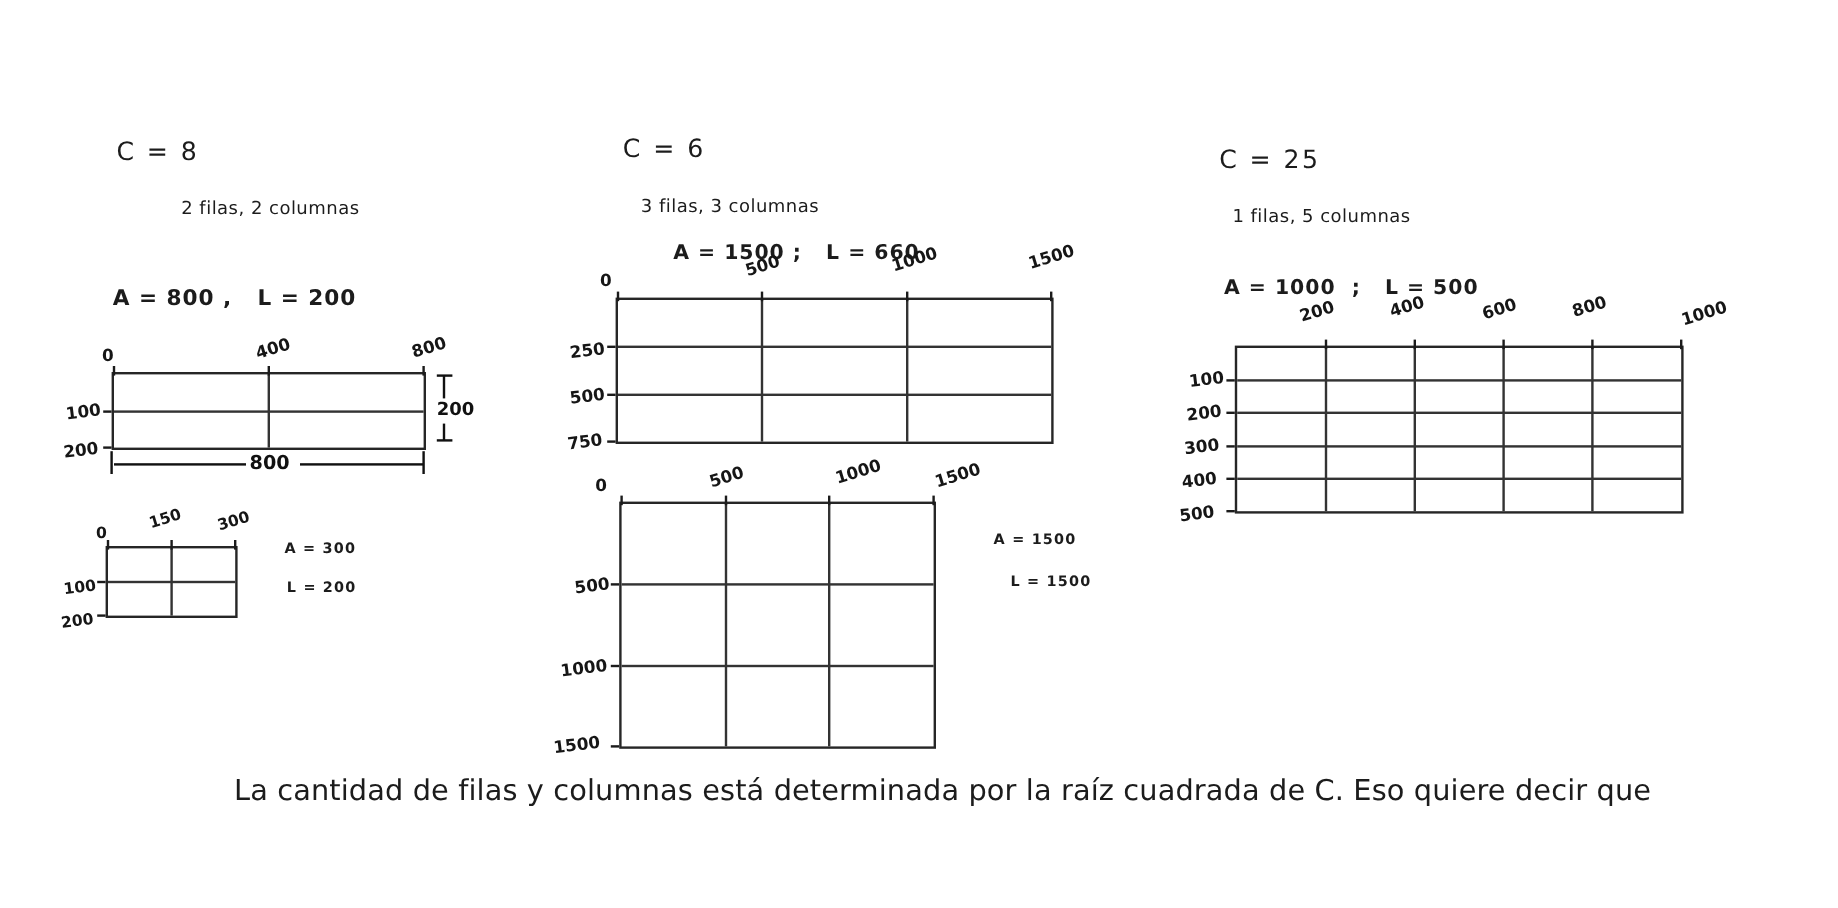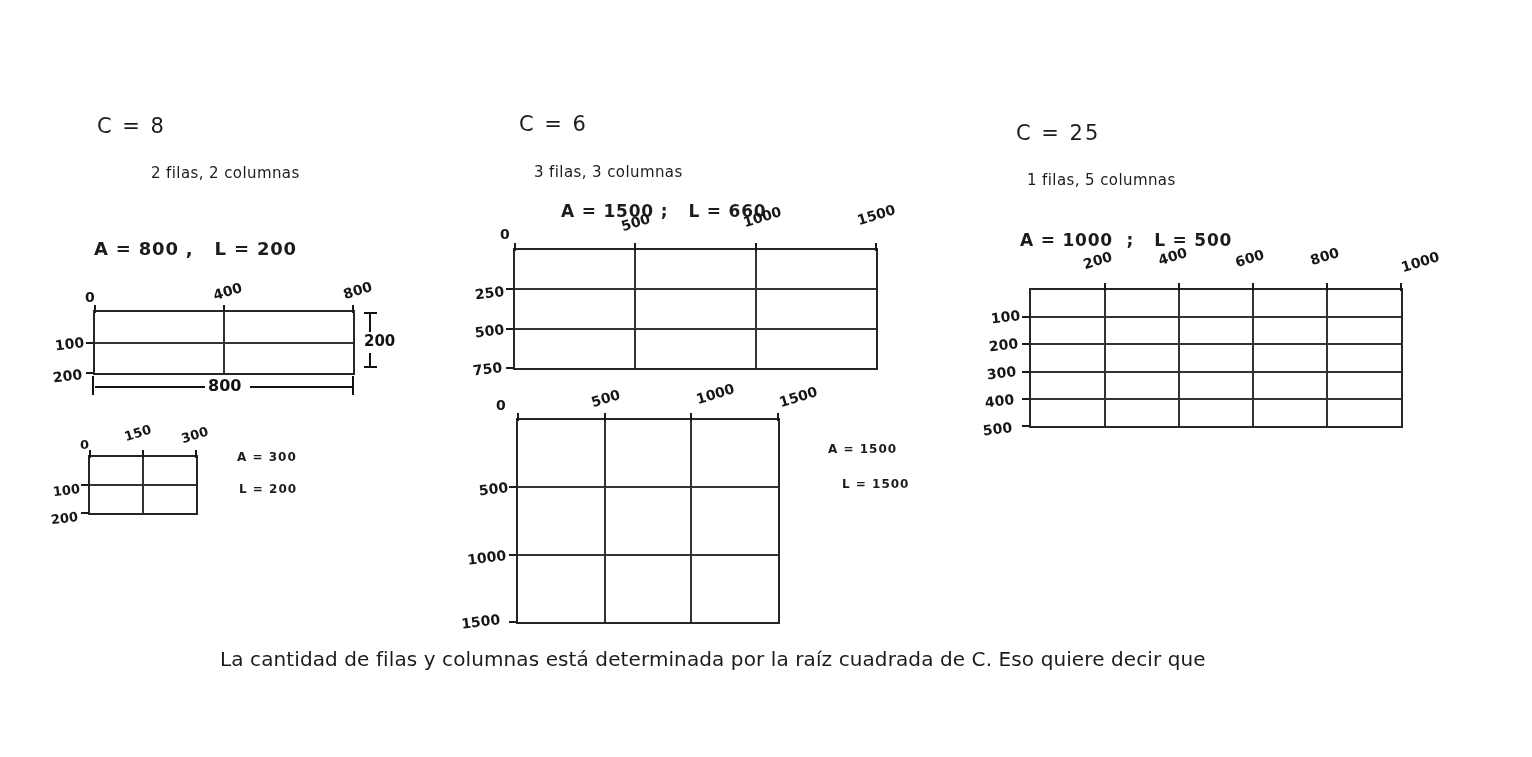--- a/index.html
+++ b/index.html
@@ -7,21 +7,21 @@
     position:relative;width:1532px;height:757px;background:#ffffff;
     font-family:"DejaVu Sans",sans-serif;color:#1c1c1c;overflow:hidden;
   }
   .abs{position:absolute;}
   .hand{white-space:pre;}
   .title{font-size:20px;letter-spacing:0.2px;}
   .heading{font-size:21px;letter-spacing:2px;}
   .sub{font-size:15px;letter-spacing:0.4px;}
   .params{font-size:17px;font-weight:700;letter-spacing:0.8px;}
   .sidelab{font-size:12px;font-weight:700;letter-spacing:1px;}
-  .footer{font-size:20px;line-height:28px;letter-spacing:0.1px;margin-left:25px;}
+  .footer{font-size:24px;line-height:28px;letter-spacing:0.1px;}
   .gbox{position:absolute;border:2px solid #262626;box-sizing:border-box;}
   .vl{position:absolute;top:0;bottom:0;width:2px;background:#333;}
   .hl{position:absolute;left:0;right:0;height:2px;background:#333;}
   .xt{position:absolute;top:-7px;width:2px;height:8px;background:#1b1b1b;}
   .yt{position:absolute;left:-9px;width:7px;height:2px;background:#1b1b1b;}
   .tick{position:absolute;font-size:14px;font-weight:700;color:#161616;white-space:pre;}
   .rot{transform:rotate(-17deg);transform-origin:left bottom;}
   .rot2{transform:rotate(-7deg);transform-origin:right center;}
   .ylab{text-align:right;}
   .dim{position:absolute;background:#111;}

